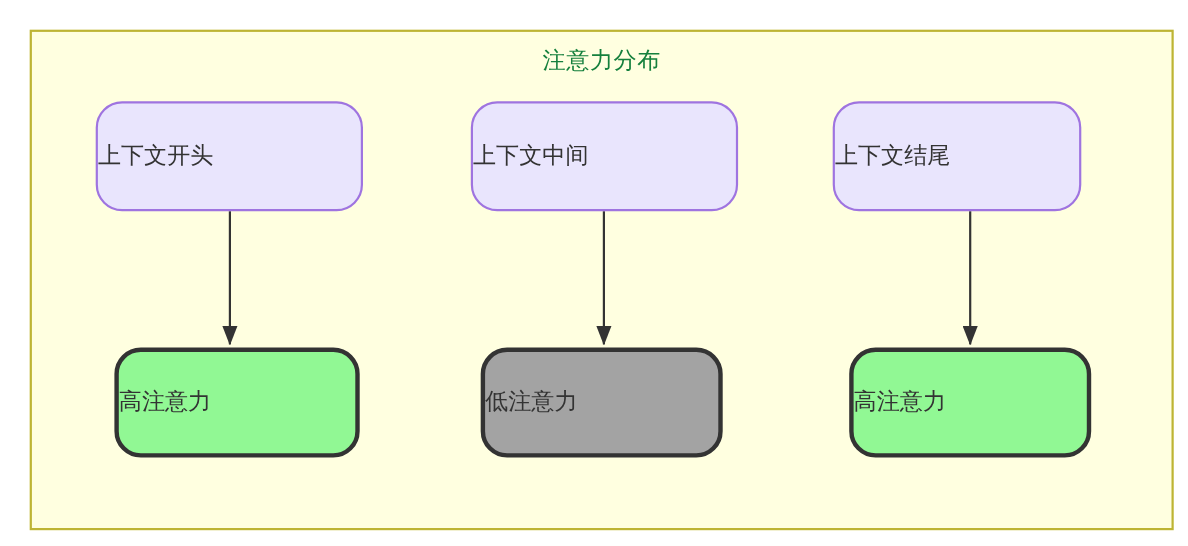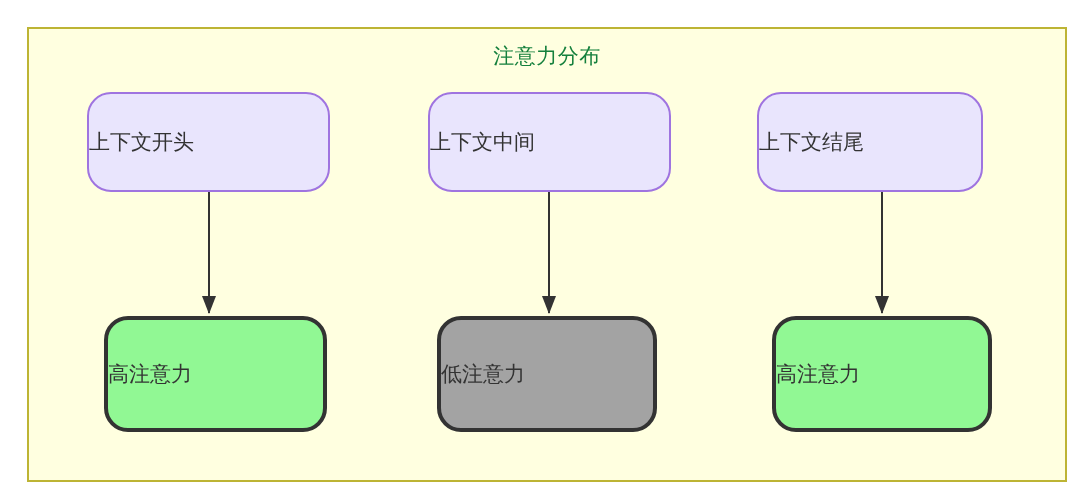--- a/index.html
+++ b/index.html
@@ -57,21 +57,21 @@
     white-space: nowrap;
     border-radius: 24px;
   }
   .node-source {
     background: #e9e5fd;
     border: 2px solid #9f74e0;
     height: 100px;
     top: 92px;
   }
   .node-result {
-    height: 116px;
+    height: 100px;
     top: 316px;
     border: 4px solid #333333;
   }
   .fill-green { background: #91f894; }
   .fill-red   { background: #a3a3a3; }
 
   
   .col1-src { left: 87px;  width: 243px; }
   .col2-src { left: 428px; width: 243px; }
   .col3-src { left: 757px; width: 226px; }

